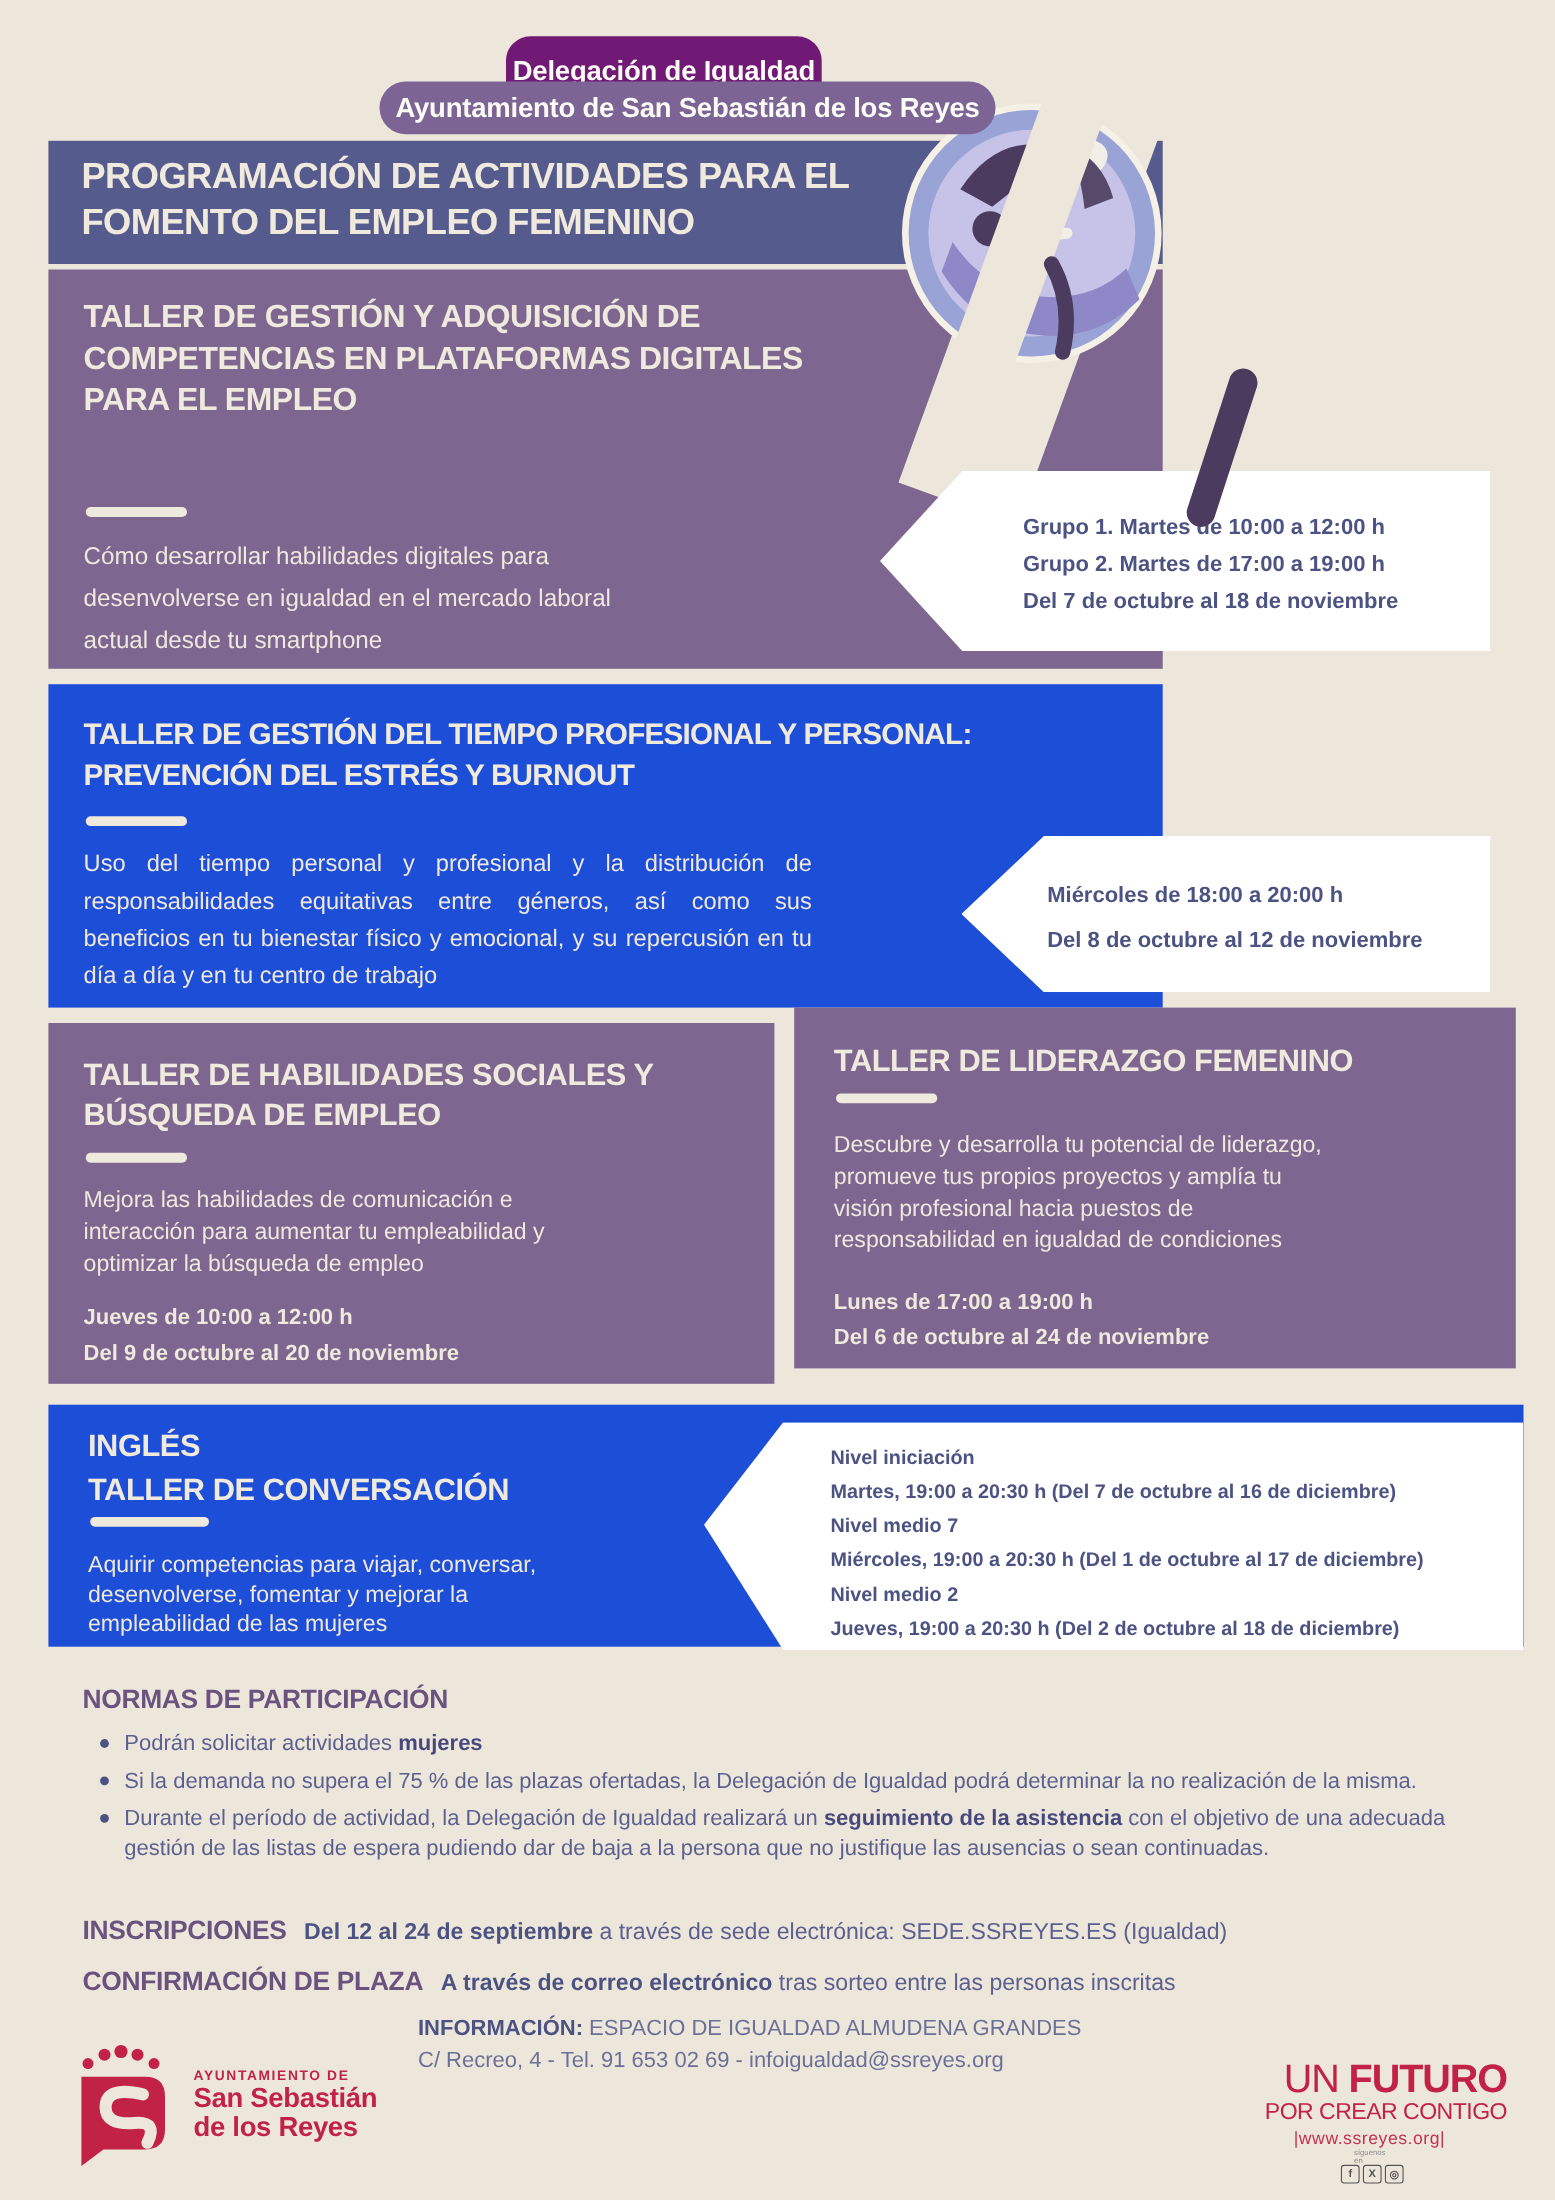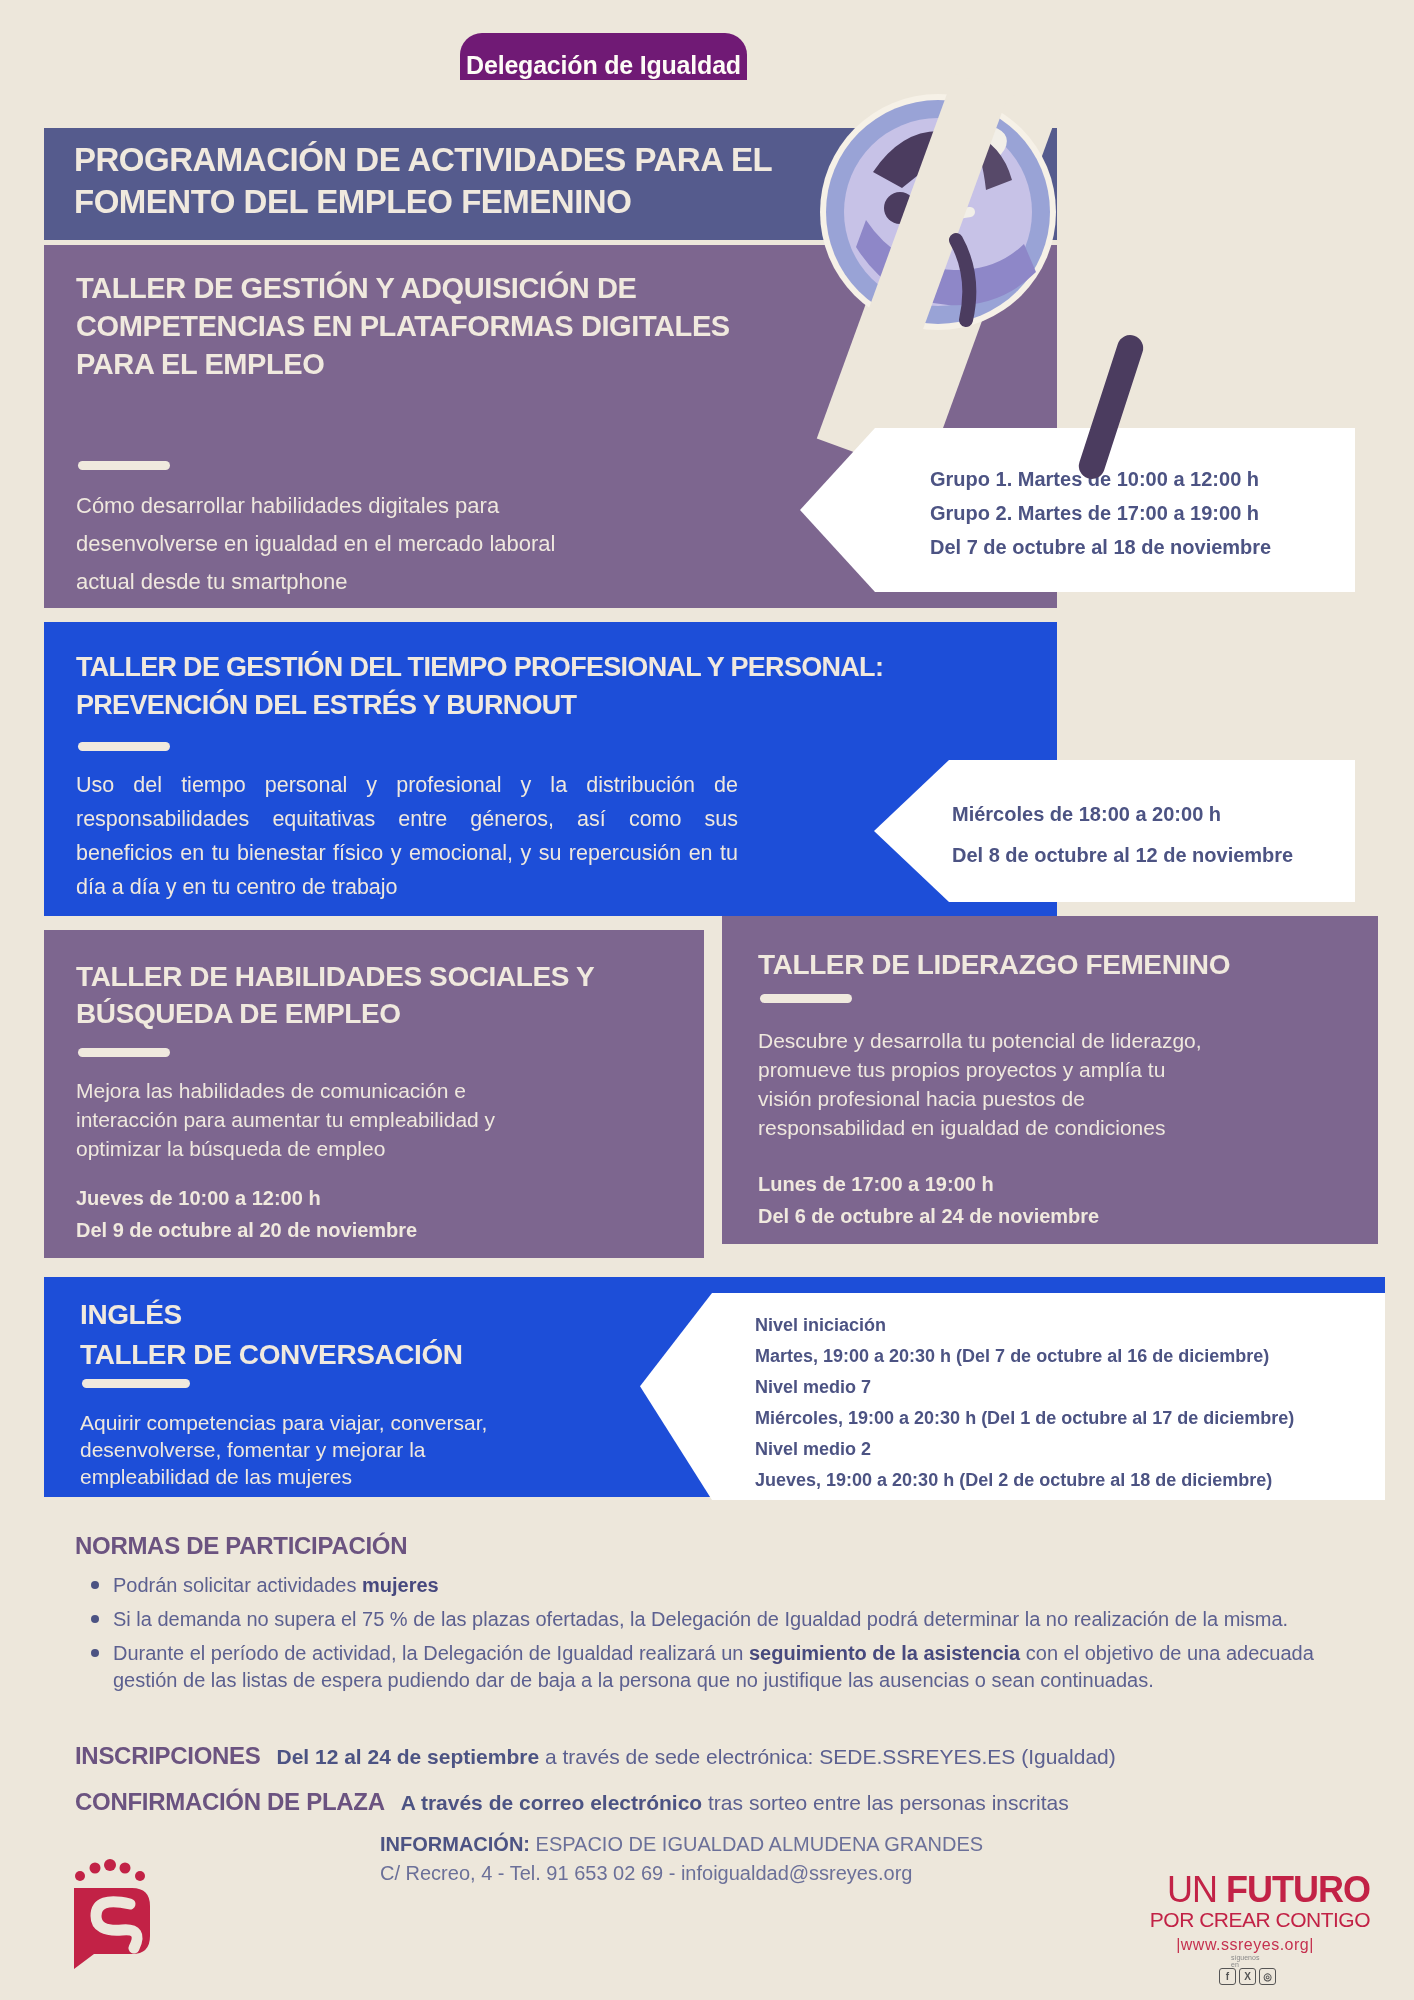--- a/index.html
+++ b/index.html
@@ -111,20 +111,23 @@
   .social-icon{width:15px;height:15px;border:1.5px solid #555;border-radius:3px;margin-left:3px;
                display:flex;align-items:center;justify-content:center;font-size:10px;font-weight:bold;color:#555;background:#EDE7DB;}
 </style>
 </head>
 <body>
 
 <div class="poster">
 
   <div class="abs badge-top">
     <span class="badge-text">Delegación de Igualdad</span>
+  </div>
+  <div class="abs badge-bottom">
+    <span class="badge-text">Ayuntamiento de San Sebastián de los Reyes</span>
   </div>
 
   <div class="abs header-box">
     <div class="header-title">PROGRAMACIÓN DE ACTIVIDADES PARA EL
 FOMENTO DEL EMPLEO FEMENINO</div>
   </div>
 
   <div class="abs band"></div>
   <div class="abs circle-illu">
     <svg width="240" height="240" viewBox="0 0 240 240">
@@ -243,20 +246,25 @@
   <div class="abs ayto">
     <svg width="104" height="118" viewBox="0 0 104 118">
       <circle cx="22" cy="24" r="5" fill="#C22246"></circle>
       <circle cx="37" cy="16" r="5.5" fill="#C22246"></circle>
       <circle cx="52" cy="13" r="6" fill="#C22246"></circle>
       <circle cx="67" cy="16" r="5.5" fill="#C22246"></circle>
       <circle cx="82" cy="24" r="5" fill="#C22246"></circle>
       <path d="M16,36 H74 Q92,36 92,54 V84 Q92,102 74,102 H36 L16,117 V54 Q16,36 16,36 Z" fill="#C22246"></path>
       <path d="M72,52 q-34,-8 -34,12 q0,16 26,14 q22,-2 12,18" stroke="#EDE7DB" stroke-width="11" fill="none" stroke-linecap="round"></path>
     </svg>
+    <div class="ayto-text">
+      <div class="ayto-small">AYUNTAMIENTO DE</div>
+      <div class="ayto-name">San Sebastián</div>
+      <div class="ayto-name">de los Reyes</div>
+    </div>
   </div>
 
   <div class="abs slogan">
     <div class="slogan-l1"><span class="thin">UN </span><span class="fat">FUTURO</span></div>
     <div class="slogan-l2"><span class="thin">POR </span><span class="fat">CREAR CONTIGO</span></div>
     <div class="slogan-web-row">
       <span class="slogan-web">|www.ssreyes.org|</span>
       <span class="social-note">síguenos en</span>
       <span class="social-icons">
         <span class="social-icon">f</span>

